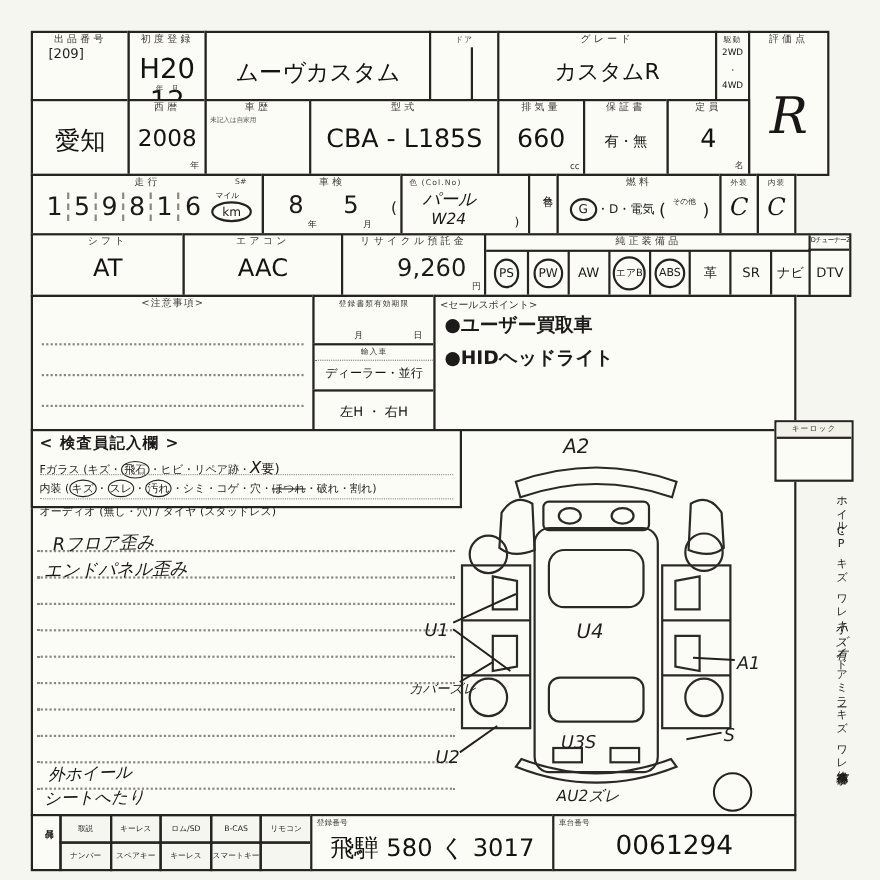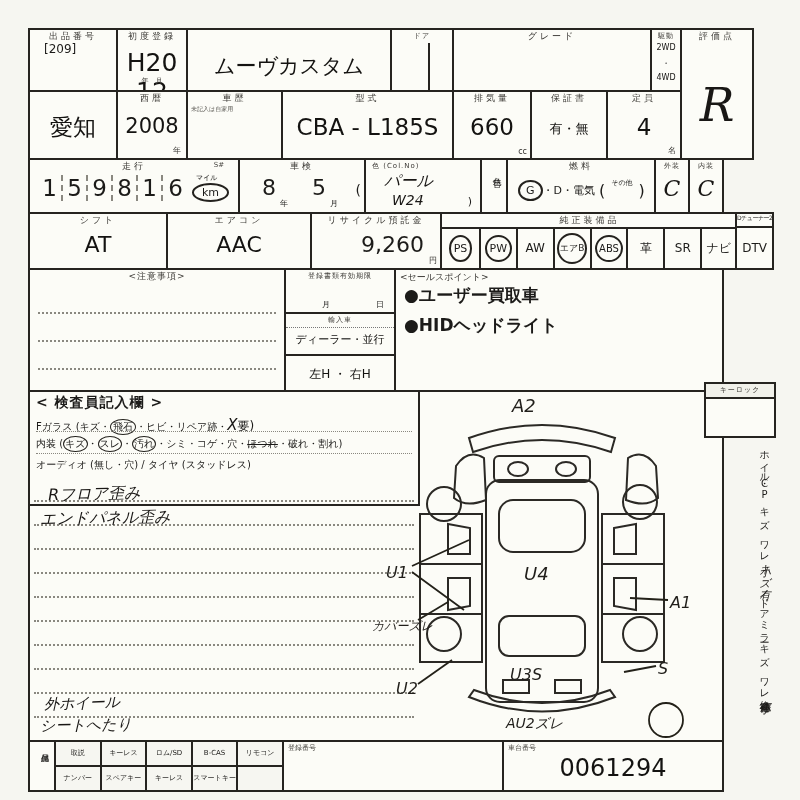--- a/index.html
+++ b/index.html
@@ -50,20 +50,21 @@
   <div class="val" style="top:22px;font-size:21px">ムーヴカスタム</div>
 </div>
 
 <div class="cell" style="left:390px;top:28px;width:64px;height:64px">
   <div class="hdr sm">ドア</div>
   <div class="abs" style="left:36px;top:13px;width:2px;height:49px;background:#262420"></div>
 </div>
 
 <div class="cell" style="left:452px;top:28px;width:200px;height:64px">
   <div class="hdr">グレード</div>
+  <div class="val" style="top:22px;font-size:20px">カスタムR</div>
 </div>
 
 <div class="cell" style="left:650px;top:28px;width:32px;height:64px">
   <div class="hdr sm">駆動</div>
   <div class="val" style="top:13px;font-size:8px">2WD</div>
   <div class="val" style="top:28px;font-size:8px">・</div>
   <div class="val" style="top:43px;font-size:8px">4WD</div>
 </div>
 
 <div class="cell" style="left:680px;top:28px;width:74px;height:132px">
@@ -237,21 +238,21 @@
 </div>
 
 <div class="cell" style="left:394px;top:268px;width:330px;height:124px">
   <div class="abs" style="left:4px;top:1px;font-size:9px;color:#33312d">&lt;セールスポイント&gt;</div>
   <div class="abs" style="left:8px;top:44px;font-size:17px;font-weight:bold">●HIDヘッドライト</div>
   <div class="abs" style="left:8px;top:14px;font-size:17px;font-weight:bold">●ユーザー買取車</div>
 </div>
 
 <div class="cell" style="left:28px;top:390px;width:696px;height:352px;background:#fcfcf7"></div>
 
-<div class="cell" style="left:28px;top:390px;width:392px;height:116px;background:#fcfcf7">
+<div class="cell" style="left:28px;top:390px;width:392px;height:72px;background:#fcfcf7">
   <div class="abs" style="left:6px;top:2px;font-size:14px;font-weight:bold;letter-spacing:1px">&lt; 検査員記入欄 &gt;</div>
   <div class="abs" style="left:6px;top:24px;font-size:10px;white-space:nowrap">
     <span>Fガラス (キズ・</span><span class="ring" style="padding:0 2px;border-width:1.5px">飛石</span><span>・ヒビ・リペア跡・</span><span class="hw" style="font-size:15px">X</span><span style="font-size:12px">要)</span>
   </div>
   <div class="dotline" style="left:6px;top:39px;width:376px;border-bottom-width:1px"></div>
   <div class="abs" style="left:6px;top:44px;font-size:10px;white-space:nowrap">
     <span>内装 (</span><span class="ring" style="padding:0 1px;border-width:1.5px">キズ</span><span>・</span><span class="ring" style="padding:0 1px;border-width:1.5px">スレ</span><span>・</span><span class="ring" style="padding:0 1px;border-width:1.5px">汚れ</span><span>・シミ・コゲ・穴・</span><span style="text-decoration:line-through">ほつれ</span><span>・破れ・割れ)</span>
   </div>
   <div class="dotline" style="left:6px;top:61px;width:376px;border-bottom-width:1px"></div>
   <div class="abs" style="left:6px;top:66px;font-size:10px;white-space:nowrap">オーディオ (無し・穴) / タイヤ (スタッドレス)</div>
@@ -347,18 +348,19 @@
     <div class="cell nobd" style="position:static;flex:1;border:2px solid #262420;font-size:7px;text-align:center;line-height:23px;white-space:nowrap;overflow:hidden">ナンバー</div>
     <div class="cell nobd" style="position:static;flex:1;border:2px solid #262420;margin-left:-2px;font-size:7px;text-align:center;line-height:23px;white-space:nowrap;overflow:hidden">スペアキー</div>
     <div class="cell nobd" style="position:static;flex:1;border:2px solid #262420;margin-left:-2px;font-size:7px;text-align:center;line-height:23px;white-space:nowrap;overflow:hidden">キーレス</div>
     <div class="cell nobd" style="position:static;flex:1;border:2px solid #262420;margin-left:-2px;font-size:7px;text-align:center;line-height:23px;white-space:nowrap;overflow:hidden">スマートキー</div>
     <div class="cell nobd" style="position:static;flex:1;border:2px solid #262420;margin-left:-2px;font-size:7px;text-align:center;line-height:23px;white-space:nowrap;overflow:hidden"></div>
   </div>
 </div>
 
 <div class="cell" style="left:282px;top:740px;width:222px;height:52px">
   <div class="abs" style="left:4px;top:1px;font-size:7px;color:#45433e">登録番号</div>
+  <div class="val" style="top:14px;font-size:22px">飛騨 580 く 3017</div>
 </div>
 
 <div class="cell" style="left:502px;top:740px;width:222px;height:52px">
   <div class="abs" style="left:4px;top:1px;font-size:7px;color:#45433e">車台番号</div>
   <div class="val" style="top:12px;font-size:24px">0061294</div>
 </div>
 
 </body></html>

